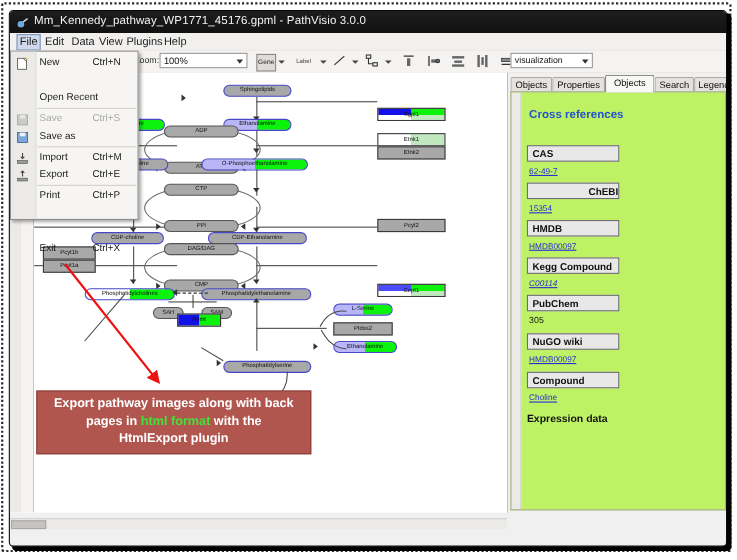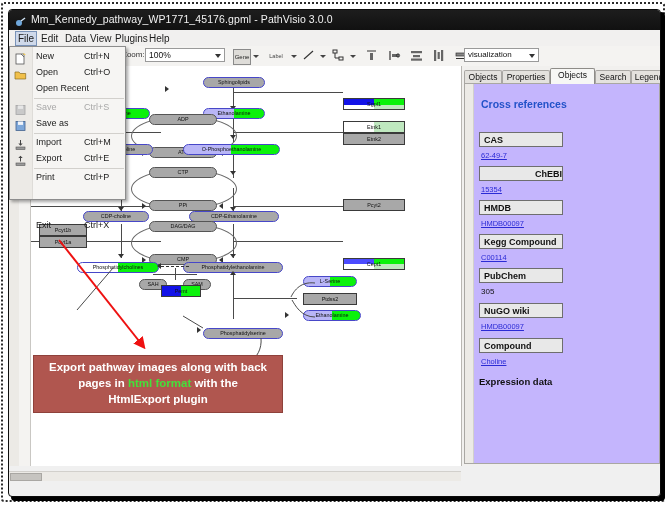--- a/index.html
+++ b/index.html
@@ -107,21 +107,21 @@
       font-weight:bold;font-size:11.5px;font-family:"Liberation Sans",sans-serif;}
   #callout .hl{color:#44e03a;}
 
   
   #rightpanel{position:absolute;left:453px;top:56px;width:200px;height:400px;background:#f1f0ee;}
   #tabrow{position:absolute;left:2px;top:2px;width:196px;height:16px;}
   .tab{position:absolute;top:2px;height:14px;background:#e4e2de;border:1px solid #a9a7a3;
       border-bottom:none;font-size:8.5px;color:#111;line-height:13px;text-align:center;
       box-sizing:border-box;border-radius:2px 2px 0 0;}
   .tab.sel{top:0;height:16px;background:#f7f7f5;border-color:#8e8c88;font-weight:normal;z-index:5;}
-  #panelbody{position:absolute;left:2px;top:17px;width:196px;height:381px;background:#c4b5fd;
+  #panelbody{position:absolute;left:2px;top:17px;width:196px;height:381px;background:#bef264;
       border:1px solid #a9a7a3;box-sizing:border-box;overflow:hidden;}
   #panelscroll{position:absolute;left:0px;top:0px;width:8px;height:100%;background:#eceae6;
       border-right:1px solid #d2d0cc;}
   .xref-title{position:absolute;left:16px;top:14px;font-size:10.5px;font-weight:bold;color:#2352c9;
       font-family:"Liberation Sans",sans-serif;}
   .xref-box{position:absolute;left:14px;width:84px;height:15px;background:#e8e8e8;
       border:1px solid #6e6e6e;box-sizing:border-box;font-size:9px;font-weight:bold;color:#111;
       line-height:14px;padding-left:4px;}
   .xref-val{position:absolute;left:16px;font-size:7.5px;color:#2b2bd6;text-decoration:underline;
       font-family:"Liberation Sans",sans-serif;}
@@ -424,21 +424,21 @@
         <div class="xref-box" style="top:48px;">CAS</div>
         <div class="xref-val" style="top:67px;">62-49-7</div>
 
         <div class="xref-box" style="top:82px;text-align:right;">ChEBI</div>
         <div class="xref-val" style="top:101px;">15354</div>
 
         <div class="xref-box" style="top:116px;">HMDB</div>
         <div class="xref-val" style="top:135px;">HMDB00097</div>
 
         <div class="xref-box" style="top:150px;">Kegg Compound</div>
-        <div class="xref-val" style="top:169px;">C00114</div>
+        <div class="xref-val" style="top:169px;font-style:italic;">C00114</div>
 
         <div class="xref-box" style="top:184px;">PubChem</div>
         <div class="xref-val plain" style="top:203px;">305</div>
 
         <div class="xref-box" style="top:219px;">NuGO wiki</div>
         <div class="xref-val" style="top:238px;">HMDB00097</div>
 
         <div class="xref-box" style="top:254px;">Compound</div>
         <div class="xref-val" style="top:273px;">Choline</div>
 
@@ -459,29 +459,20 @@
           <svg width="13" height="12" viewBox="0 0 13 12">
               <rect x="2" y="1" width="8" height="10" fill="#fff" stroke="#555" stroke-width="0.8"></rect>
               <path d="M7 1 L10 4" stroke="#555" stroke-width="0.8" fill="none"></path>
               <path d="M9 0 l1 2 2 -0.5" fill="#ffd24a"></path>
             </svg>
         </span>
         <span class="lbl">New</span>
         <span class="acc">Ctrl+N</span>
       </div>
 
-      <div class="fm-row" style="top:19px;">
-        <span class="ico">
-          <svg width="13" height="12" viewBox="0 0 13 12">
-              <path d="M1 3 h4 l1.2 1.5 h5.5 v5.5 h-10.7 z" fill="#f1c04a" stroke="#8a6d1e" stroke-width="0.7"></path>
-            </svg>
-        </span>
-        <span class="lbl">Open</span>
-        <span class="acc">Ctrl+O</span>
-      </div>
 
       <div class="fm-row" style="top:35px;">
         <span class="lbl">Open Recent</span>
         <span class="sub"></span>
       </div>
 
       <div class="fm-sep" style="top:51px;"></div>
 
       <div class="fm-row disabled" style="top:54px;">
         <span class="ico">

